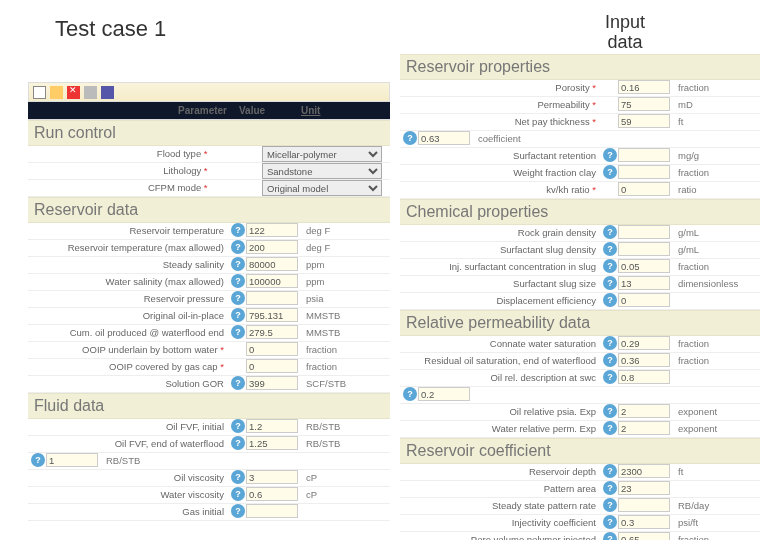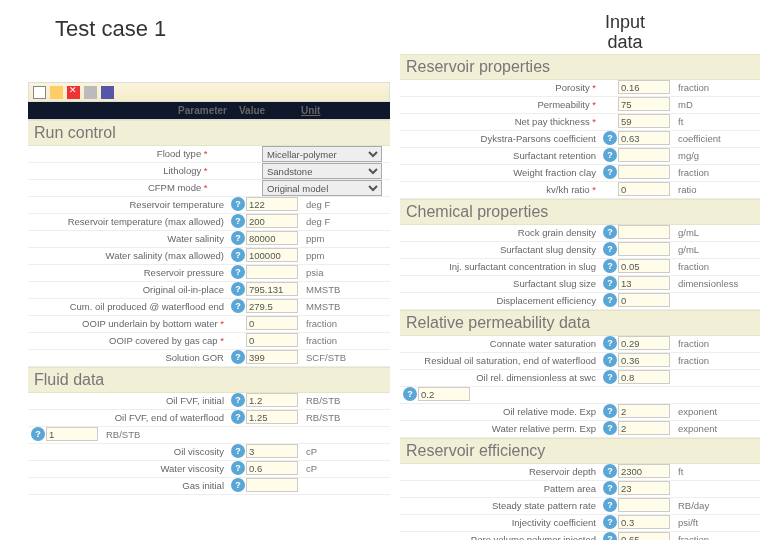--- a/index.html
+++ b/index.html
@@ -67,34 +67,35 @@
         <div class="helpwrap"></div>
         <div class="val"><select><option>Sandstone</option></select></div>
         <div class="unit"></div>
       </div>
       <div class="row selrow">
         <div class="lab">CFPM mode<span class="req"> *</span></div>
         <div class="helpwrap"></div>
         <div class="val"><select><option>Original model</option></select></div>
         <div class="unit"></div>
       </div>
+      <div class="section-header">Reservoir data</div>
       <div class="row">
         <div class="lab">Reservoir temperature</div>
         <div class="helpwrap"><span class="help">?</span></div>
         <div class="val"><input value="122" style=""></div>
         <div class="unit">deg F</div>
       </div>
       <div class="row">
         <div class="lab">Reservoir temperature (max allowed)</div>
         <div class="helpwrap"><span class="help">?</span></div>
         <div class="val"><input value="200" style=""></div>
         <div class="unit">deg F</div>
       </div>
       <div class="row">
-        <div class="lab">Water salinity</div>
+        <div class="lab">Steady salinity</div>
         <div class="helpwrap"><span class="help">?</span></div>
         <div class="val"><input value="80000" style=""></div>
         <div class="unit">ppm</div>
       </div>
       <div class="row">
         <div class="lab">Water salinity (max allowed)</div>
         <div class="helpwrap"><span class="help">?</span></div>
         <div class="val"><input value="100000" style=""></div>
         <div class="unit">ppm</div>
       </div>
@@ -188,21 +189,20 @@
         <div class="val"><input value="75" style=""></div>
         <div class="unit">mD</div>
       </div>
       <div class="row">
         <div class="lab">Net pay thickness<span class="req"> *</span></div>
         <div class="helpwrap"></div>
         <div class="val"><input value="59" style=""></div>
         <div class="unit">ft</div>
       </div>
       <div class="row">
-        <div class="lab">Dykstra-Parsons coefficient</div>
         <div class="helpwrap"><span class="help">?</span></div>
         <div class="val"><input value="0.63" style=""></div>
         <div class="unit">coefficient</div>
       </div>
       <div class="row">
         <div class="lab">Surfactant retention</div>
         <div class="helpwrap"><span class="help">?</span></div>
         <div class="val"><input style=""></div>
         <div class="unit">mg/g</div>
       </div>
@@ -256,43 +256,43 @@
         <div class="val"><input value="0.29" style=""></div>
         <div class="unit">fraction</div>
       </div>
       <div class="row">
         <div class="lab">Residual oil saturation, end of waterflood</div>
         <div class="helpwrap"><span class="help">?</span></div>
         <div class="val"><input value="0.36" style=""></div>
         <div class="unit">fraction</div>
       </div>
       <div class="row">
-        <div class="lab">Oil rel. dimensionless at swc</div>
+        <div class="lab">Oil rel. description at swc</div>
         <div class="helpwrap"><span class="help">?</span></div>
         <div class="val"><input value="0.8" style=""></div>
         <div class="unit"></div>
       </div>
       <div class="row">
         <div class="helpwrap"><span class="help">?</span></div>
         <div class="val"><input value="0.2" style=""></div>
         <div class="unit"></div>
       </div>
       <div class="row">
-        <div class="lab">Oil relative mode. Exp</div>
+        <div class="lab">Oil relative psia. Exp</div>
         <div class="helpwrap"><span class="help">?</span></div>
         <div class="val"><input value="2" style=""></div>
         <div class="unit">exponent</div>
       </div>
       <div class="row">
         <div class="lab">Water relative perm. Exp</div>
         <div class="helpwrap"><span class="help">?</span></div>
         <div class="val"><input value="2" style=""></div>
         <div class="unit">exponent</div>
       </div>
-      <div class="section-header">Reservoir efficiency</div>
+      <div class="section-header">Reservoir coefficient</div>
       <div class="row">
         <div class="lab">Reservoir depth</div>
         <div class="helpwrap"><span class="help">?</span></div>
         <div class="val"><input value="2300" style=""></div>
         <div class="unit">ft</div>
       </div>
       <div class="row">
         <div class="lab">Pattern area</div>
         <div class="helpwrap"><span class="help">?</span></div>
         <div class="val"><input value="23" style=""></div>

